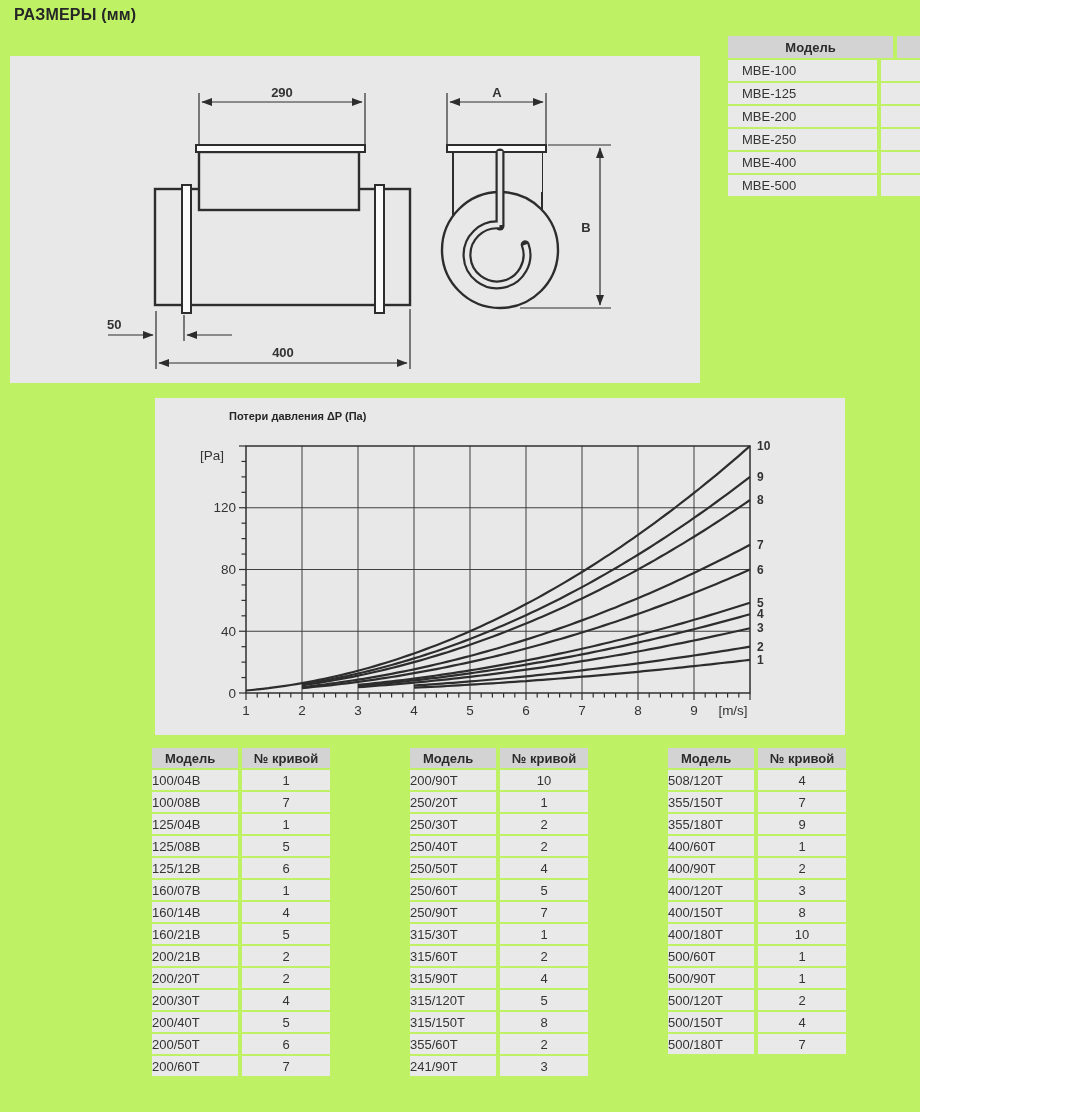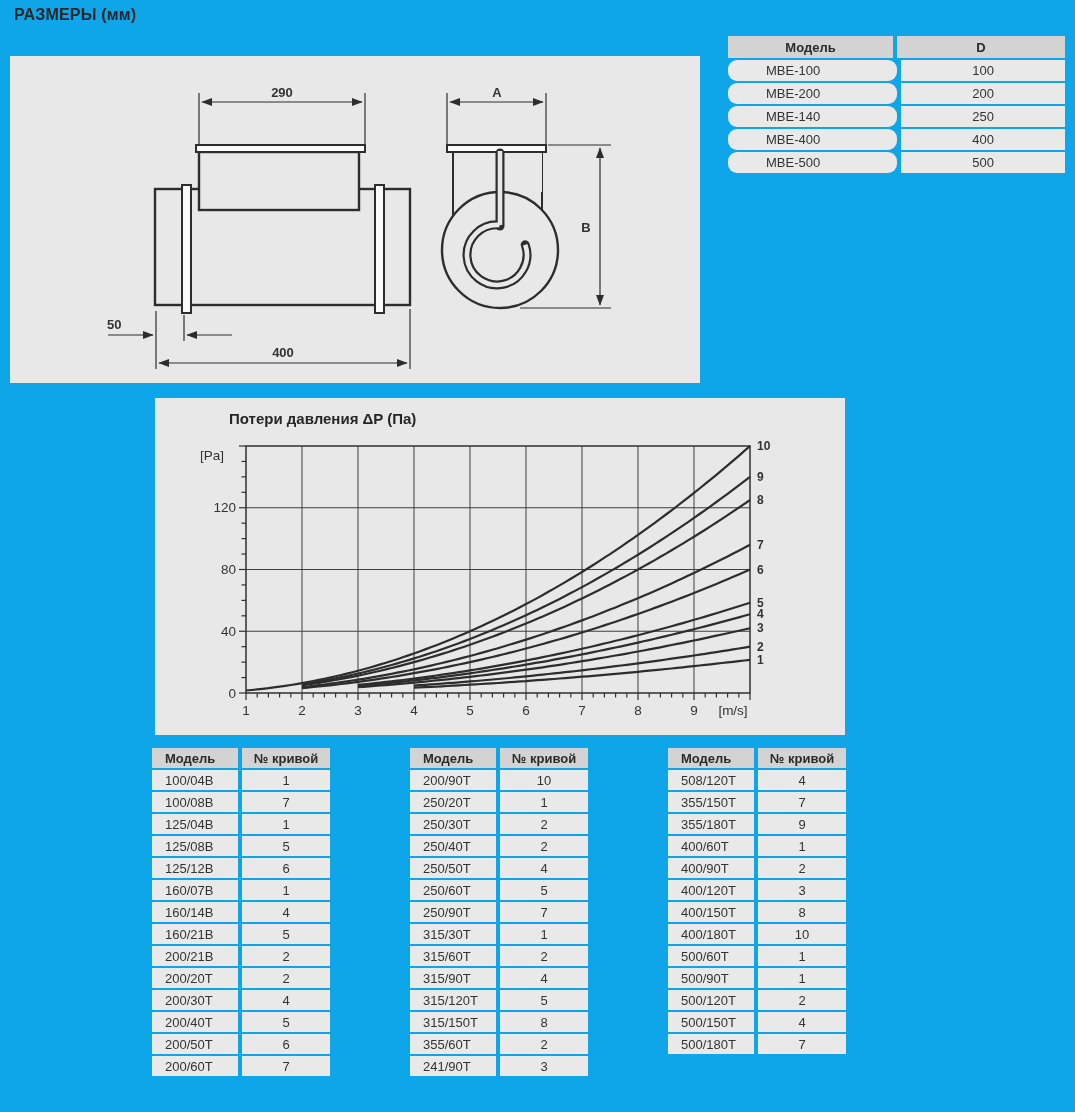--- a/index.html
+++ b/index.html
@@ -1,42 +1,42 @@
 <!DOCTYPE html>
 <html><head>
 <meta charset="utf-8">
 <style>
   html,body{margin:0;padding:0;background:#fff;}
   body{font-family:"Liberation Sans","DejaVu Sans",sans-serif;color:#2e2e2e;}
-  .page{position:relative;width:1075px;height:1112px;background:#0ea5e9;overflow:hidden;}
+  .page{position:relative;width:920px;height:1112px;background:#bef264;overflow:hidden;}
   .page-title{position:absolute;left:14px;top:6px;font-size:16px;font-weight:700;color:#262626;letter-spacing:.2px;}
   .panel{position:absolute;background:#e8e8e9;}
   .panel-drawing{left:10px;top:56px;width:690px;height:327px;}
   .panel-chart{left:155px;top:398px;width:690px;height:337px;}
   .panel-drawing svg,.panel-chart svg{position:absolute;left:0;top:0;}
-  .chart-title{position:absolute;left:74px;top:12px;font-size:15px;font-weight:700;color:#262626;}
+  .chart-title{position:absolute;left:74px;top:12px;font-size:11px;font-weight:700;color:#262626;}
   svg text{font-family:"Liberation Sans","DejaVu Sans",sans-serif;fill:#333;}
   
   .dtable{position:absolute;}
   .trow{display:flex;gap:4px;margin-bottom:2px;}
   .c{display:flex;align-items:center;font-size:13px;background:#e9e9ea;color:#333;}
   .hd{background:#d3d3d4;font-weight:700;color:#2b2b2b;}
   
   .tbl-dim{left:728px;top:36px;width:337px;}
   .tbl-dim .c{height:21px;}
   .tbl-dim .hd{height:22px;}
   .tbl-dim .c1{width:165px;}
   .tbl-dim .c2{width:168px;}
   .tbl-dim .hd.c1,.tbl-dim .hd.c2{justify-content:center;}
-  .tbl-dim .model{padding-left:38px;width:135px;border-radius:9px;}
+  .tbl-dim .model{padding-left:14px;width:135px;}
   .tbl-dim .val{justify-content:center;}
   
   .tbl-curve{width:178px;top:748px;}
   .tbl-curve .c{height:20px;}
-  .tbl-curve .c1{width:86px;padding-left:13px;box-sizing:border-box;}
+  .tbl-curve .c1{width:86px;box-sizing:border-box;}
   .tbl-curve .c2{width:88px;justify-content:center;}
   .tbl-curve .hd.c1{padding-left:13px;}
   .t1{left:152px;} .t2{left:410px;} .t3{left:668px;}
   [data-repeat]{display:block;}
 </style>
 </head>
 <body>
 
 <div class="page">
 
@@ -111,29 +111,33 @@
       <div class="c c1 hd">Модель</div>
       <div class="c c2 hd">D</div>
     </div>
     <div data-repeat="dimensions_table.rows">
 
         <div class="trow">
           <div class="c c1 model">МВЕ-100</div>
           <div class="c c2 val">100</div>
         </div>
 
+        <div class="trow">
+          <div class="c c1 model">МВЕ-125</div>
+          <div class="c c2 val">125</div>
+        </div>
 
 
         <div class="trow">
           <div class="c c1 model">МВЕ-200</div>
           <div class="c c2 val">200</div>
         </div>
 
         <div class="trow">
-          <div class="c c1 model">МВЕ-140</div>
+          <div class="c c1 model">МВЕ-250</div>
           <div class="c c2 val">250</div>
         </div>
 
 
 
         <div class="trow">
           <div class="c c1 model">МВЕ-400</div>
           <div class="c c2 val">400</div>
         </div>
 

